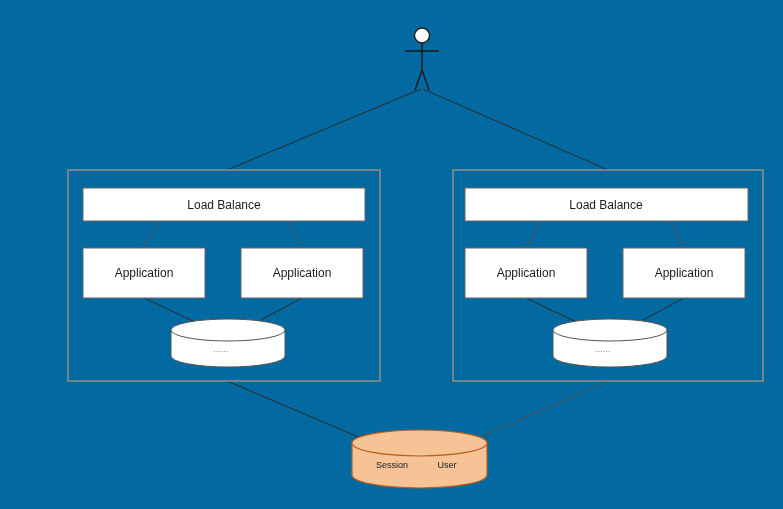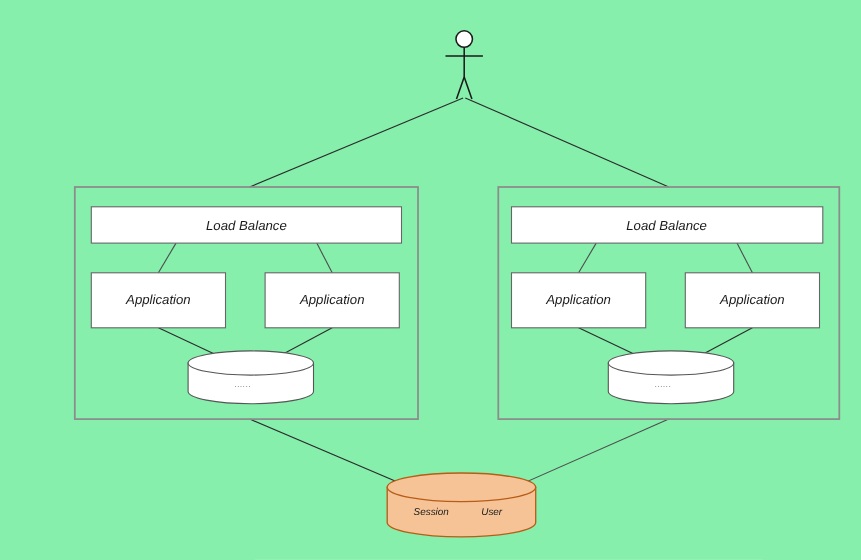--- a/index.html
+++ b/index.html
@@ -7,23 +7,22 @@
     padding: 0;
     background: #ffffff;
   }
   body {
     font-family: "Liberation Sans", sans-serif;
   }
   #canvas {
     position: relative;
     width: 783px;
     height: 509px;
-    background: #86efac;
+    background: #0369a1;
     overflow: hidden;
-    font-style: italic;
   }
   svg.layer {
     position: absolute;
     left: 0;
     top: 0;
     width: 783px;
     height: 509px;
   }
   .node-text {
     font-family: "Liberation Sans", sans-serif;

